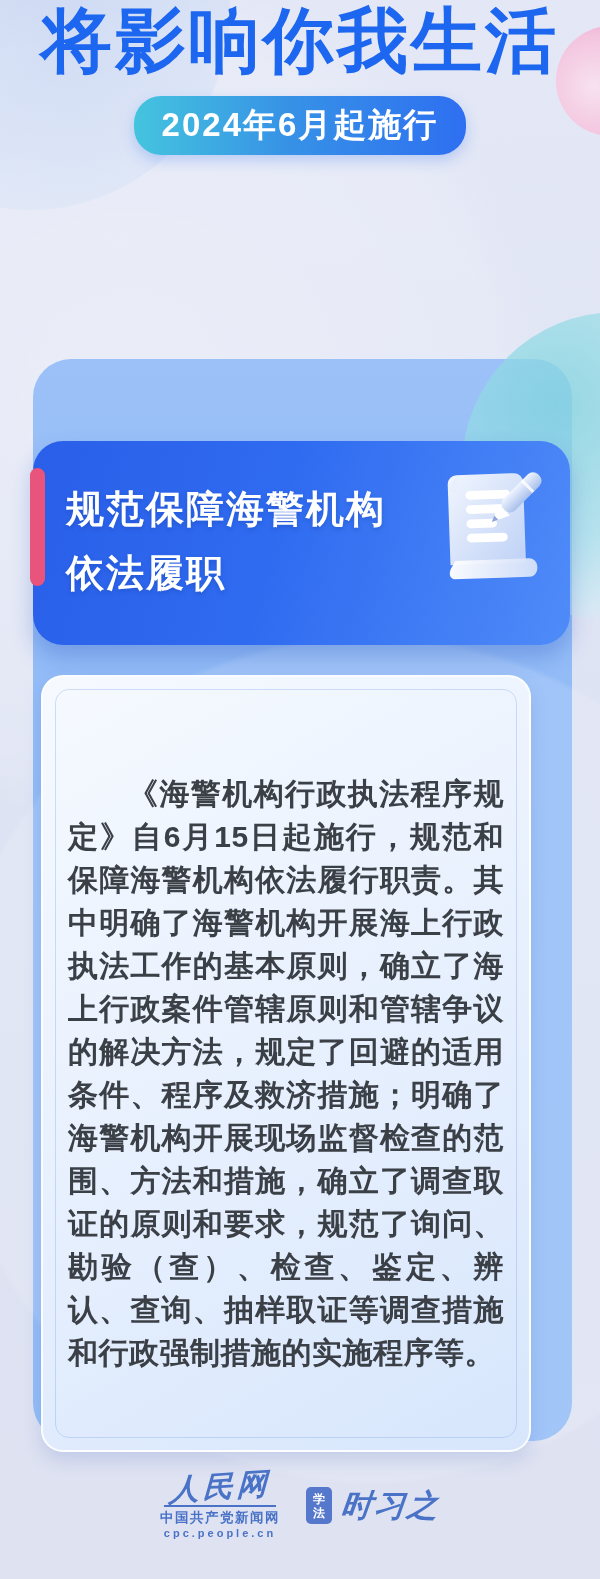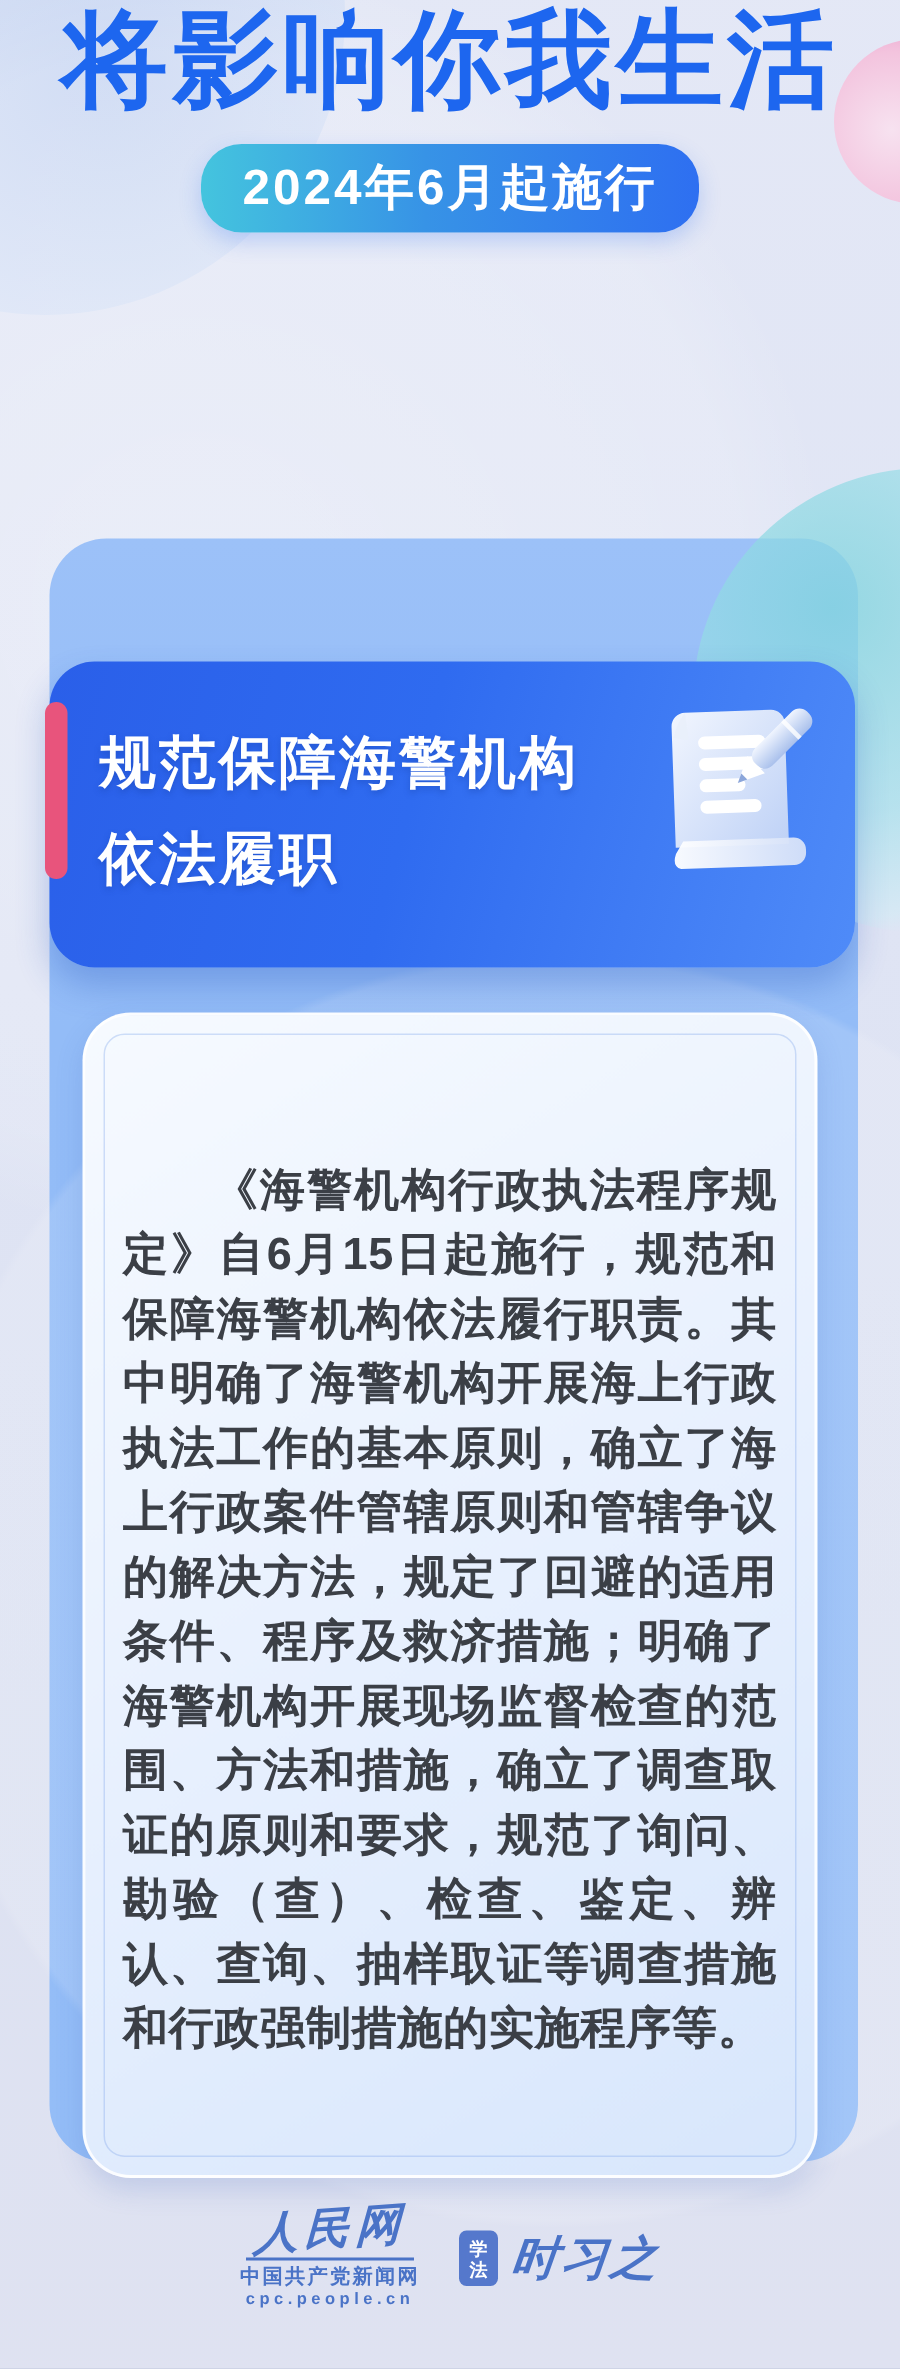--- a/index.html
+++ b/index.html
@@ -81,22 +81,22 @@
   .header-title{
     position:absolute;left:33px;top:36px;
     color:#ffffff;font-weight:900;
     font-size:38px;line-height:64px;letter-spacing:2px;
     text-shadow:0 2px 4px rgba(20,60,160,0.35);
   }
   .doc-icon{position:absolute;right:26px;top:22px;width:102px;height:132px;}
   
   .text-panel{
     position:absolute;z-index:4;
-    left:22px;top:234px;width:490px;height:777px;
-    border-radius:32px;
+    left:8px;top:234px;width:490px;height:777px;
+    border-radius:22px;
     background:linear-gradient(150deg,#f6faff 0%,#e9f1fe 45%,#d7e6fc 100%);
     border:2px solid rgba(255,255,255,0.85);
     box-sizing:border-box;
     box-shadow:0 8px 18px rgba(60,100,190,0.18);
   }
   .panel-inner{
     position:absolute;left:12px;top:12px;right:12px;bottom:12px;
     border:1px solid rgba(130,165,235,0.35);
     border-radius:14px;
   }

